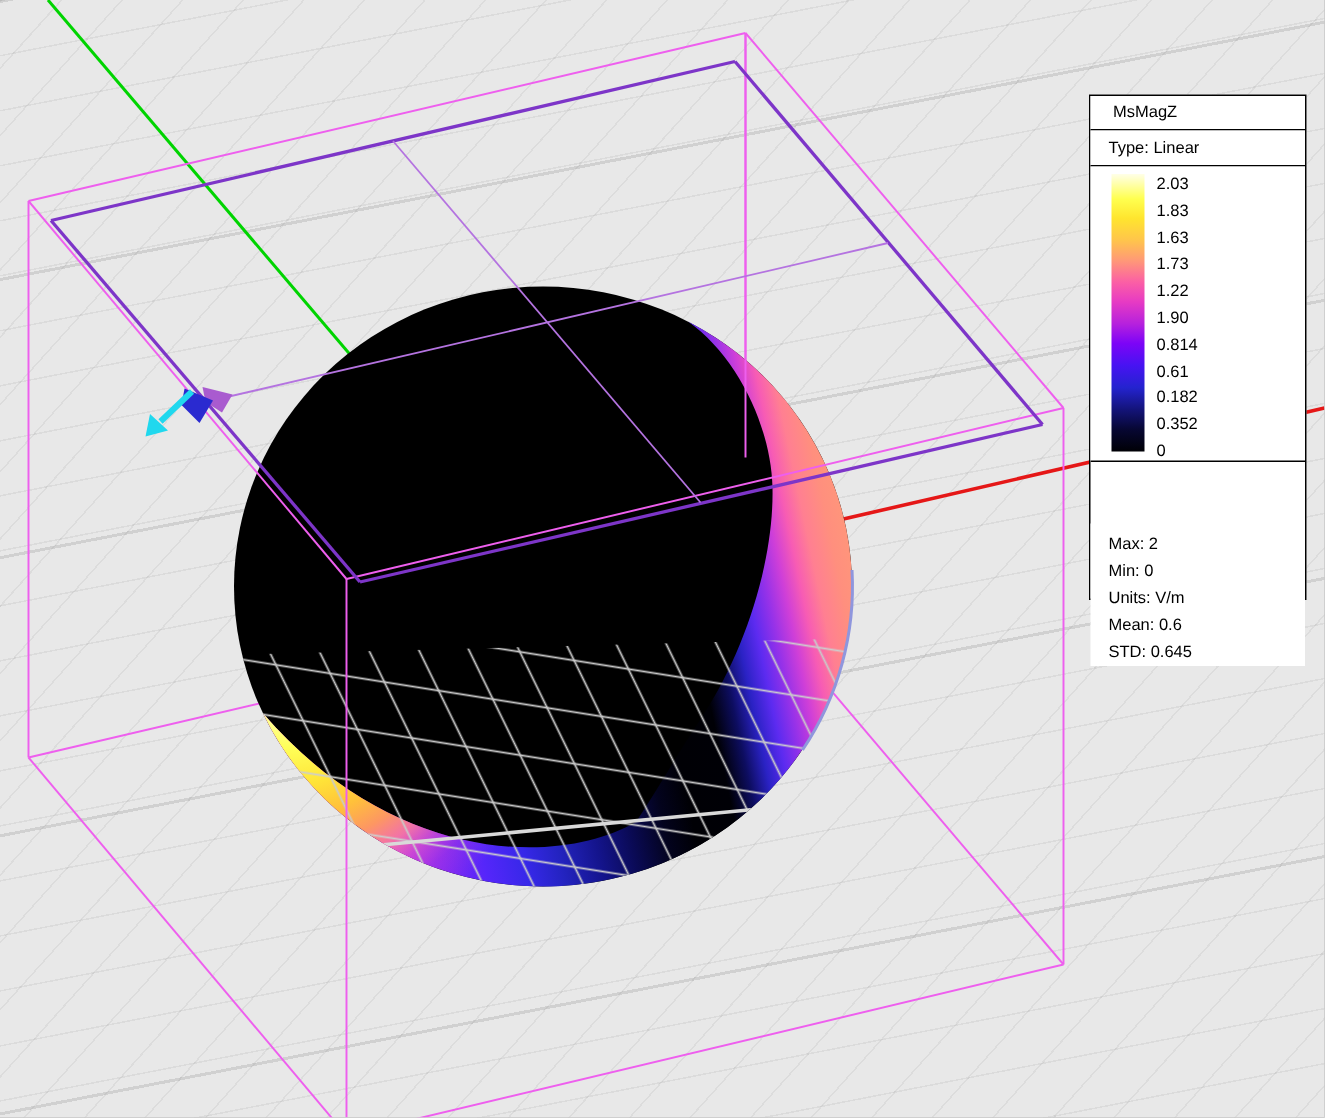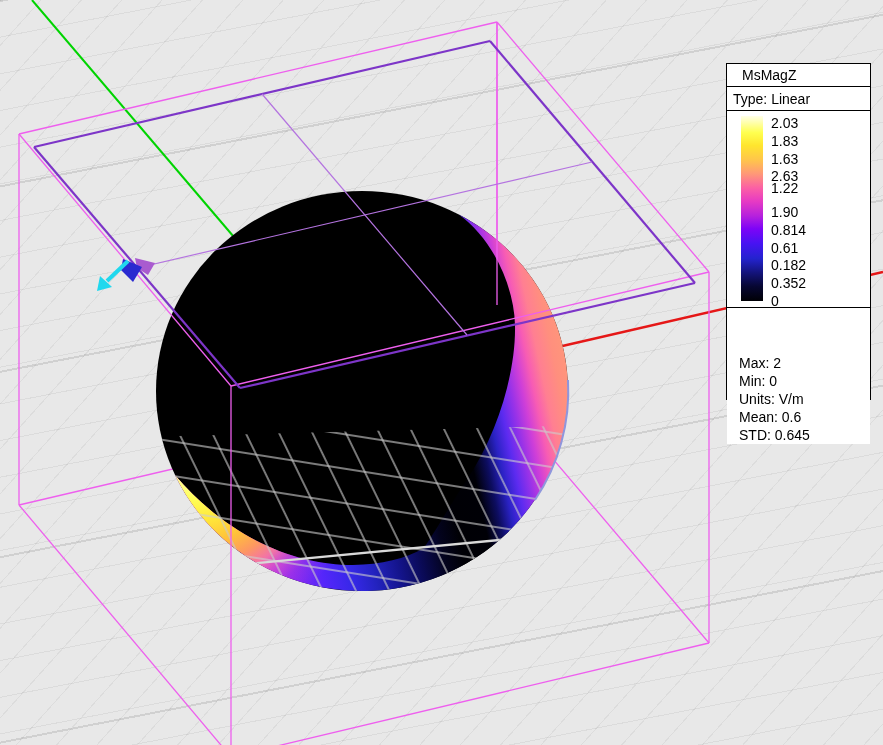--- a/index.html
+++ b/index.html
@@ -10,25 +10,25 @@
       repeating-linear-gradient(169deg, rgba(0,0,0,0.055) 0 1px, rgba(0,0,0,0) 1px 36px),
       repeating-linear-gradient(132deg, rgba(0,0,0,0.05) 0 1px, rgba(0,0,0,0) 1px 30px),
       #e8e8e8;
     font-family:"Liberation Sans", sans-serif;
   }
   #scene{position:absolute; left:0; top:0;}
   
   #legend{
     position:absolute; left:726px; top:63px; width:145px; height:337px;
     background:#ffffff; border:1px solid #000; box-sizing:border-box;
-    color:#000; font-size:14px;
+    color:#000; font-size:11px;
   }
   .lg-row{box-sizing:border-box; border-bottom:1px solid #000; background:#fff;padding-left:15px;}
   #lg-title{height:23px; line-height:23px; padding-left:15px;}
-  #lg-type{height:24px; line-height:24px; padding-left:6px;}
+  #lg-type{height:24px; line-height:24px; padding-left:12px;}
   #lg-cbar{position:relative; height:197px;}
   #cbar-gradient{
     position:absolute; left:14px; top:5px; width:22px; height:185px;
     background:linear-gradient(to bottom,
       #ffffe8 0%, #ffff4f 9%, #ffe52e 16%, #ffc44c 24%, #ff9a76 31%,
       #fb5fa5 39%, #e73bc3 46%, #b621dd 54%, #7d04f7 61%, #4713f2 69%,
       #2423cf 77%, #131378 85%, #070733 92%, #000005 100%);
   }
   .cbar-label{position:absolute; left:44px; width:70px; height:14px; line-height:14px;}
   #lg-stats{padding:5px 0 0 12px; line-height:18px; border-bottom:none;margin-top:41px;}
@@ -160,22 +160,22 @@
   </svg>
 
   <div id="legend">
     <div id="lg-title" class="lg-row">MsMagZ</div>
     <div id="lg-type" class="lg-row">Type: Linear</div>
     <div id="lg-cbar" class="lg-row">
       <div id="cbar-gradient"></div>
       <div class="cbar-label" style="top:5px">2.03</div>
       <div class="cbar-label" style="top:23px">1.83</div>
       <div class="cbar-label" style="top:41px">1.63</div>
-      <div class="cbar-label" style="top:58px">2.63</div>
-      <div class="cbar-label" style="top:70px">1.22</div>
+      <div class="cbar-label" style="top:58px">1.73</div>
+      <div class="cbar-label" style="top:76px">1.22</div>
       <div class="cbar-label" style="top:94px">1.90</div>
       <div class="cbar-label" style="top:112px">0.814</div>
       <div class="cbar-label" style="top:130px">0.61</div>
       <div class="cbar-label" style="top:147px">0.182</div>
       <div class="cbar-label" style="top:165px">0.352</div>
       <div class="cbar-label" style="top:183px">0</div>
     </div>
     <div id="lg-stats" class="lg-row">
       <div>Max: 2</div>
       <div>Min: 0</div>

